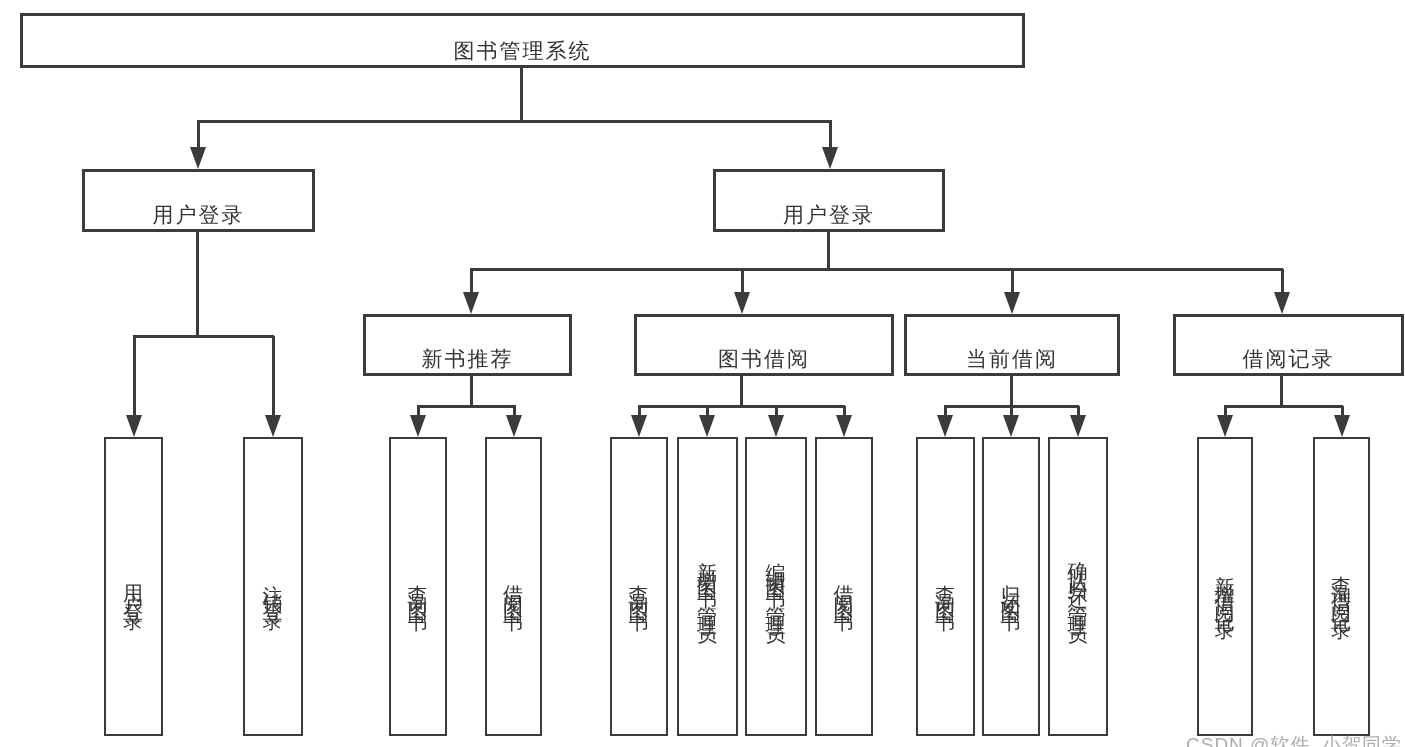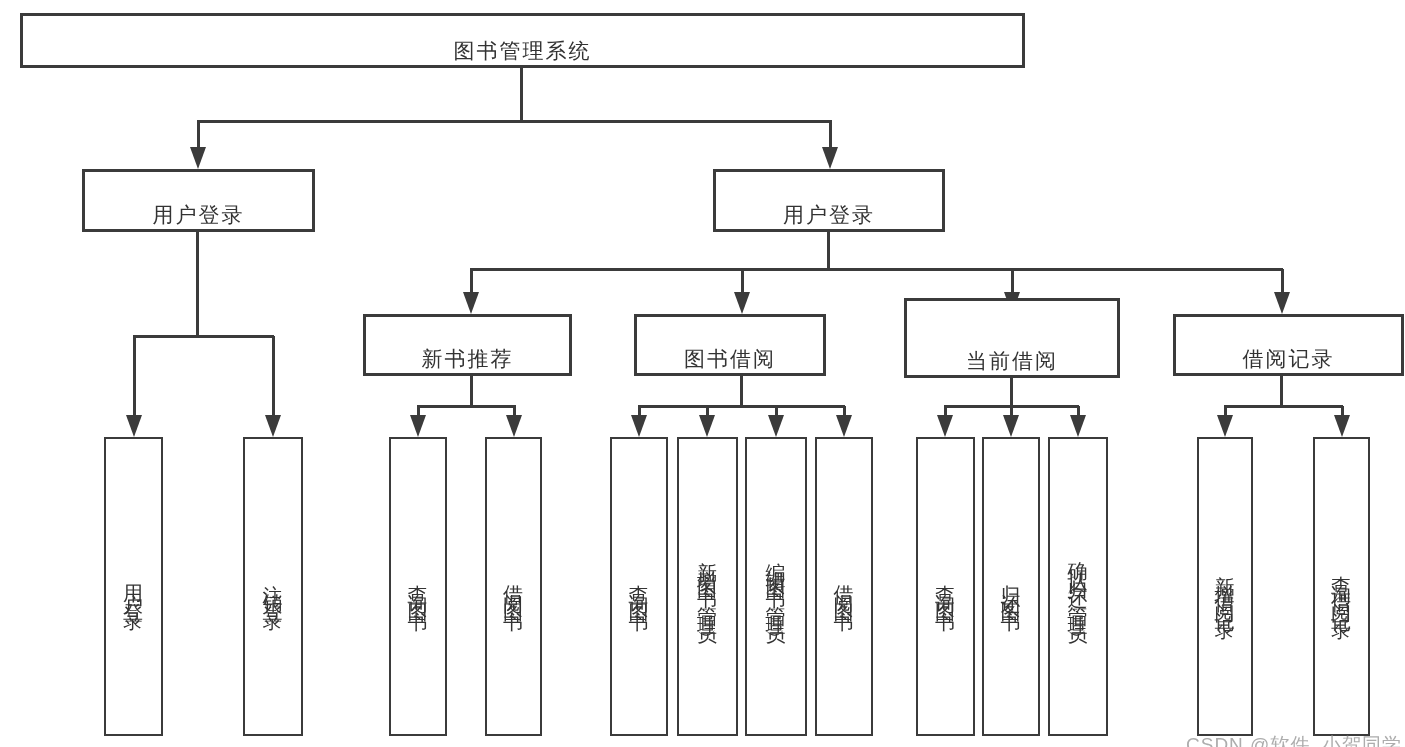--- a/index.html
+++ b/index.html
@@ -123,24 +123,24 @@
     <div class="head"></div>
   </div>
   <div class="drop" style="left:1274px;top:269px;height:45px">
     <div class="shaft" style="height:25px"></div>
     <div class="head"></div>
   </div>
 
   <div class="node" style="left:363px;top:314px;width:209px;height:62px">
     <span>新书推荐</span>
   </div>
-  <div class="node" style="left:634px;top:314px;width:192px;height:62px">
+  <div class="node" style="left:634px;top:314px;width:260px;height:62px">
     <span>图书借阅</span>
   </div>
-  <div class="node" style="left:904px;top:298px;width:216px;height:80px">
+  <div class="node" style="left:904px;top:314px;width:216px;height:62px">
     <span>当前借阅</span>
   </div>
   <div class="node" style="left:1173px;top:314px;width:231px;height:62px">
     <span>借阅记录</span>
   </div>
 
   <div class="vline" style="left:470px;top:376px;height:32px"></div>
   <div class="hline" style="left:417px;top:405px;width:99px"></div>
   <div class="drop" style="left:410px;top:406px;height:31px">
     <div class="shaft" style="height:11px"></div>

